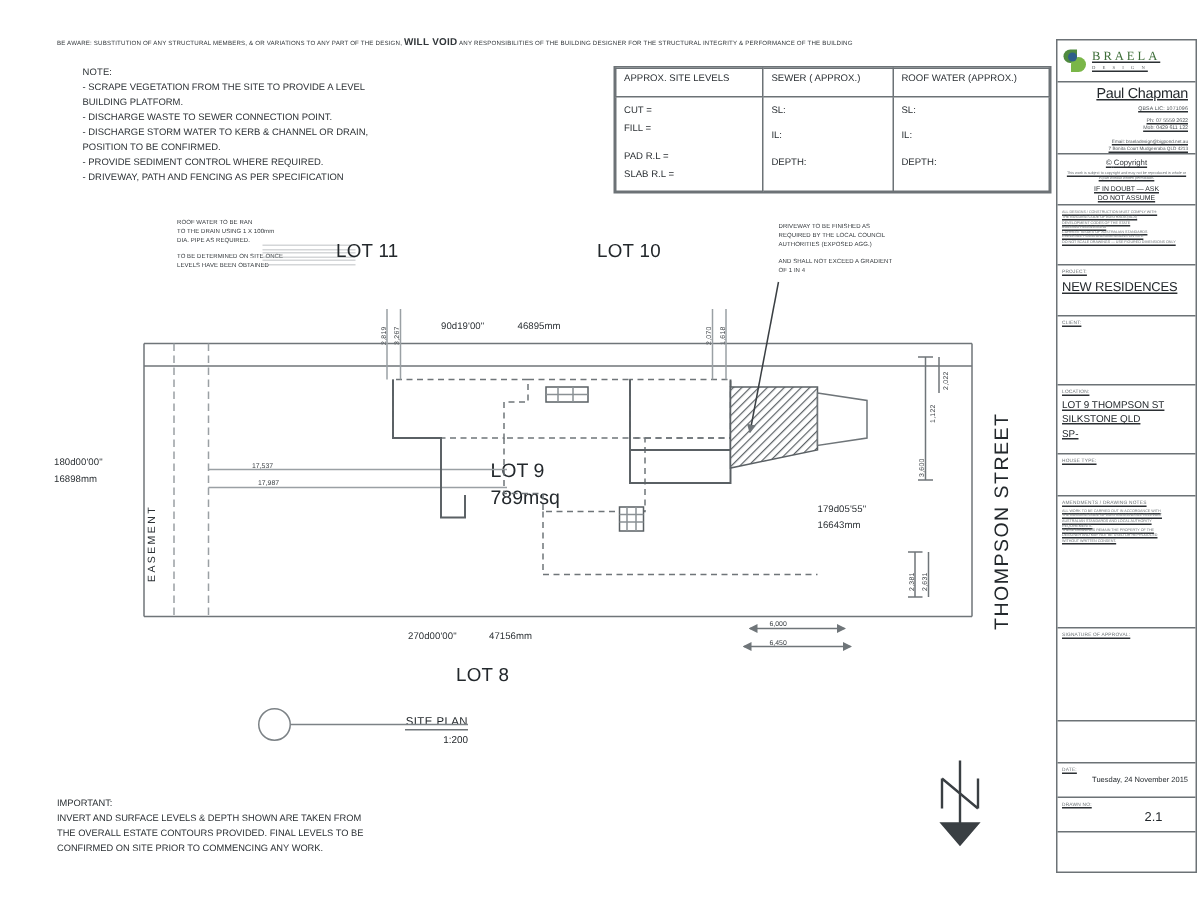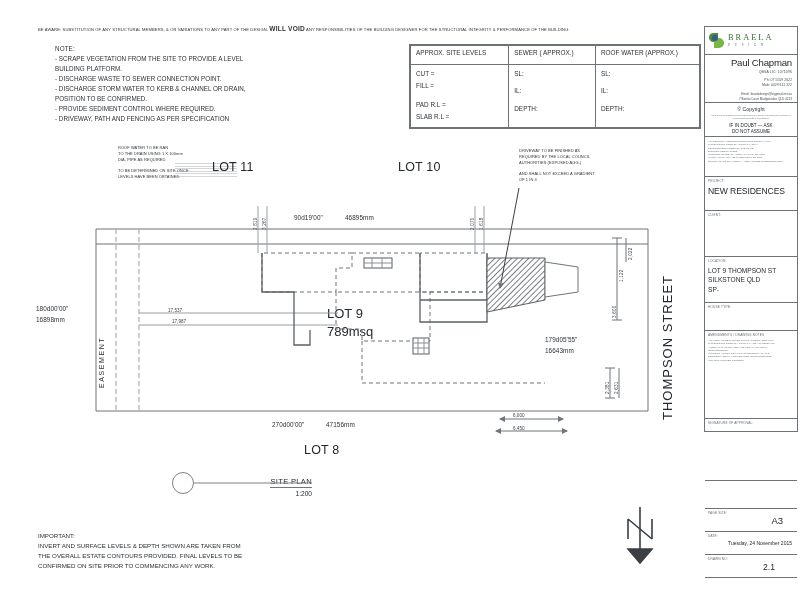--- a/index.html
+++ b/index.html
@@ -30,22 +30,22 @@
   #levels-table table{border-collapse:collapse;width:290px;}
   #levels-table th,#levels-table td{
     border:1px solid #6c7276;font-size:6.4px;font-weight:normal;
     text-align:left;padding:3px 5px;vertical-align:top;color:#2c3135;
   }
   #levels-table th{height:12px;}
   #levels-table td{height:52px;line-height:1.95;}
 
   
   #titleblock{
-    right:2px;top:26px;width:94px;height:406px;
-    border:1px solid #6c7276;box-sizing:border-box;background:#fff;
+    right:2px;top:26px;width:94px;height:556px;
+    border:1px solid #6c7276;box-sizing:border-box;background:#fff;text-decoration:underline;
   }
   .tb-cell{border-bottom:1px solid #6c7276;box-sizing:border-box;position:relative;padding:2px 3px;}
   .tb-cap{font-size:3.2px;color:#6a7074;letter-spacing:.15px;text-transform:uppercase;}
   .tb-val{font-size:8.2px;color:#23282c;}
 
   
   #tb-logo{height:28px;display:flex;align-items:center;gap:2px;padding:3px 4px;}
   .logo-mark{width:17px;height:17px;position:relative;flex:0 0 auto;}
   .logo-mark .leaf{position:absolute;border-radius:50% 0 50% 50%;}
   .logo-text{line-height:1;}
@@ -183,21 +183,21 @@
 
   <div class="abs" style="left:175px;top:163px;width:62px;height:20px;opacity:.42;">
     <div style="height:1px;background:#9aa0a4;margin-bottom:1.6px"></div>
     <div style="height:1px;background:#9aa0a4;margin-bottom:1.6px"></div>
     <div style="height:1px;background:#9aa0a4;margin-bottom:1.6px"></div>
     <div style="height:1px;background:#9aa0a4;margin-bottom:1.6px"></div>
     <div style="height:1px;background:#9aa0a4;margin-bottom:1.6px"></div>
     <div style="height:1px;background:#9aa0a4;"></div>
   </div>
 
-  <div class="abs lot-label" style="left:212px;top:160px;">LOT 11</div>
+  <div class="abs lot-label" style="left:224px;top:160px;">LOT 11</div>
   <div class="abs lot-label" style="left:398px;top:160px;">LOT 10</div>
   <div class="abs lot-label" style="left:304px;top:443px;">LOT 8</div>
 
   <div class="abs lot9-label" style="left:327px;top:305px;">
     <div>LOT 9</div>
     <div>789msq</div>
   </div>
 
   <div class="abs dim-text" style="left:294px;top:214px;">90d19'00"</div>
   <div class="abs dim-text" style="left:345px;top:214px;">46895mm</div>
@@ -443,24 +443,20 @@
       </div>
     </div>
 
     <div class="tb-cell" id="tb-sig">
       <div class="tb-cap">SIGNATURE OF APPROVAL:</div>
       <div class="tb-val"></div>
     </div>
 
     <div class="tb-cell" id="tb-spacer"></div>
 
-    <div class="tb-cell" id="tb-pagesize">
-      <div class="tb-cap">PAGE SIZE:</div>
-      <div class="row-val-big">A3</div>
-    </div>
 
     <div class="tb-cell" id="tb-date">
       <div class="tb-cap">DATE:</div>
       <div class="row-val-mid">Tuesday, 24 November 2015</div>
     </div>
 
     <div class="tb-cell" id="tb-drawno">
       <div class="tb-cap">DRAWN NO:</div>
       <div class="row-val-dn">2.1</div>
     </div>

